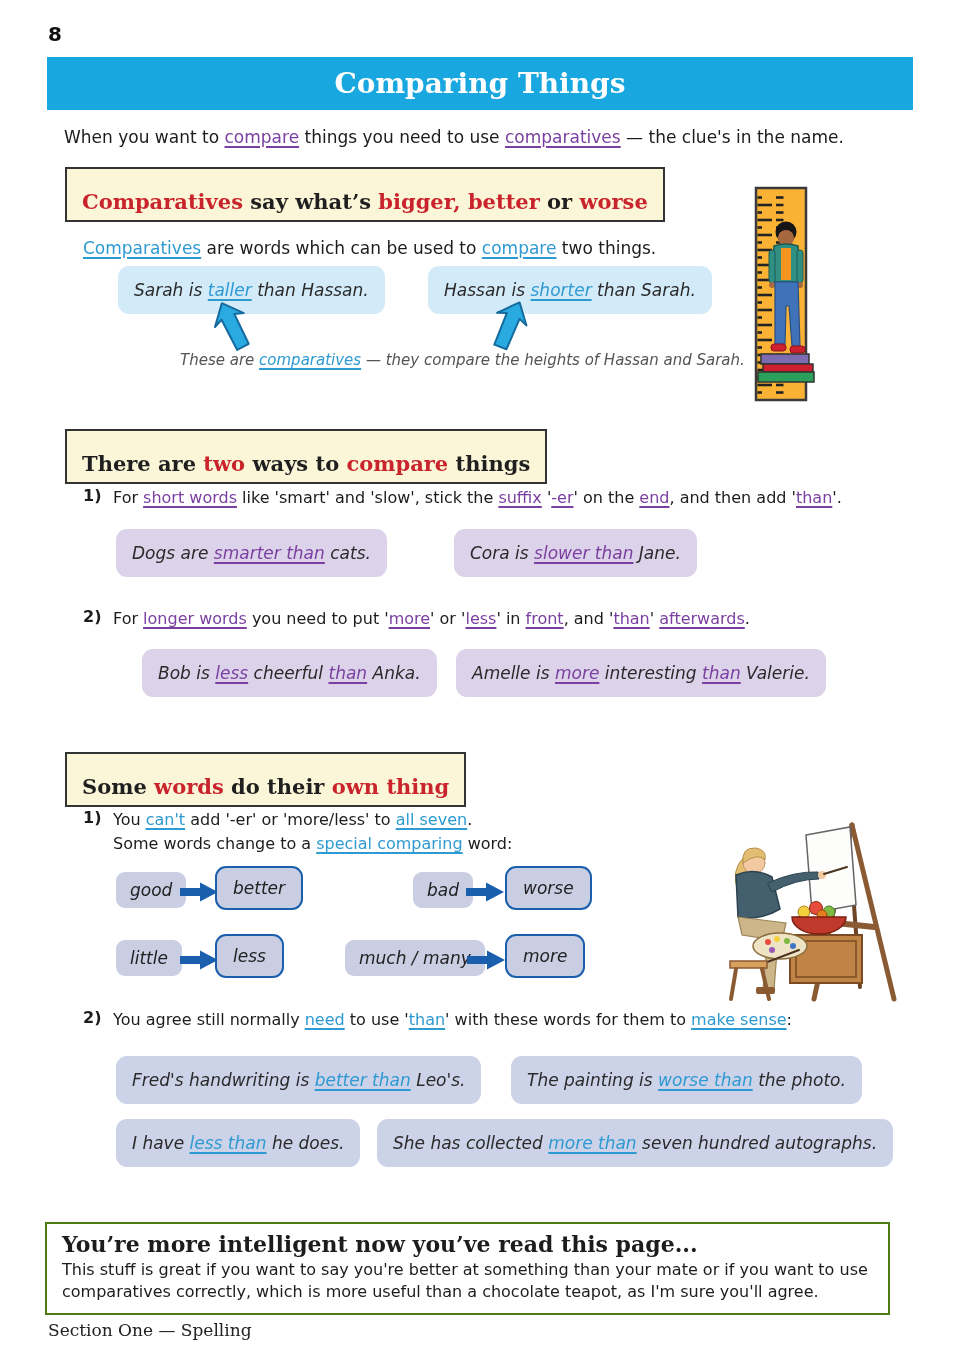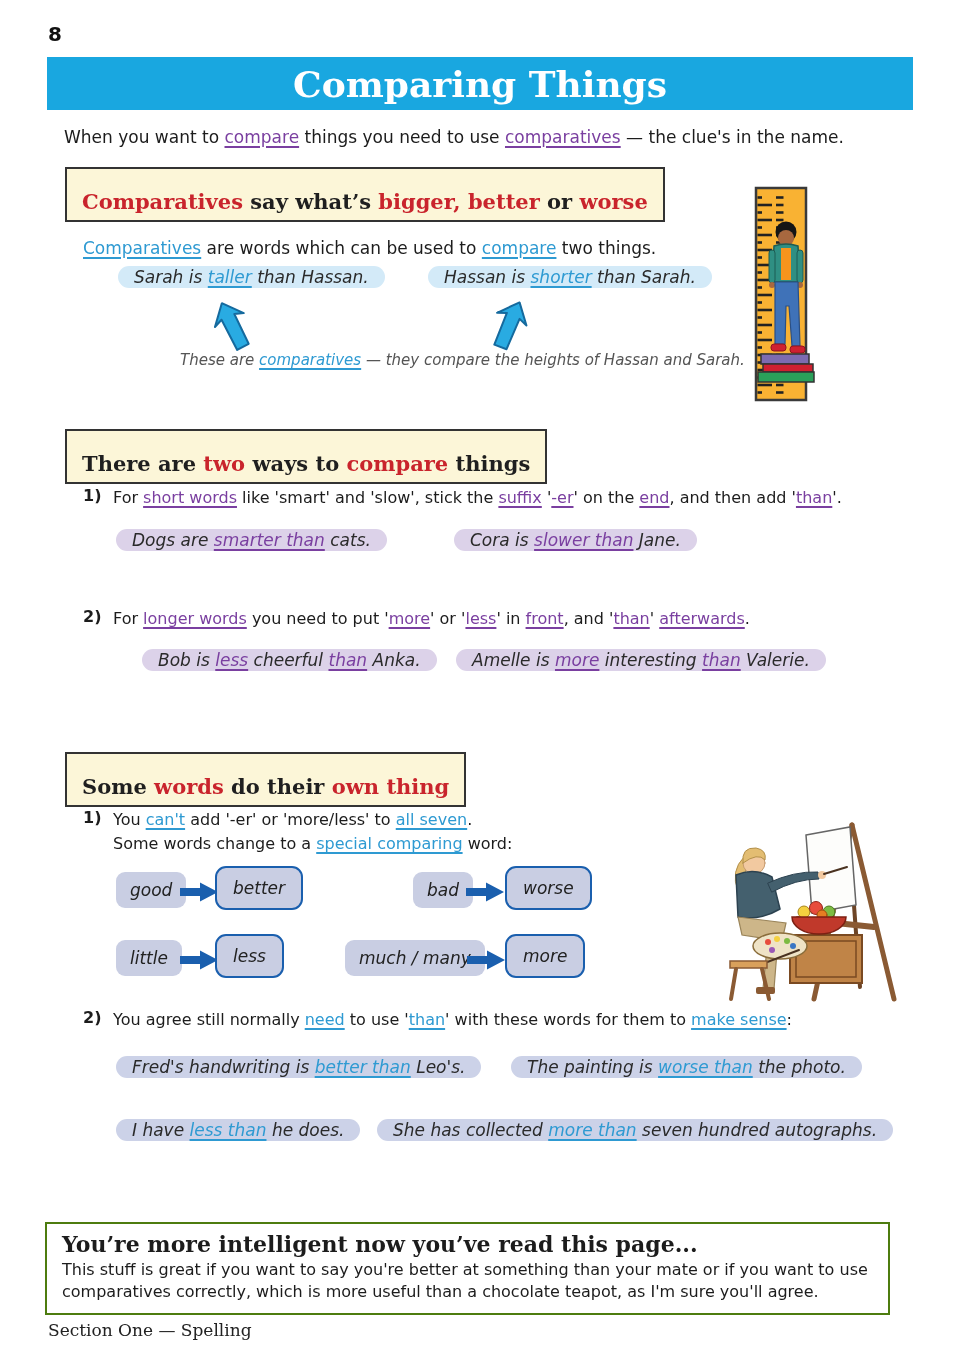--- a/index.html
+++ b/index.html
@@ -3,39 +3,39 @@
 <meta charset="utf-8">
 <style>
   html,body{margin:0;padding:0;background:#ffffff;}
   .page{position:relative;width:961px;height:1360px;background:#fff;overflow:hidden;
         font-family:"DejaVu Sans","Liberation Sans",sans-serif;color:#1c1c1c;}
   .slab{font-family:"DejaVu Serif","Liberation Serif",serif;font-weight:bold;}
 
   .pagenum{position:absolute;left:48px;top:22px;font-size:20px;font-weight:600;color:#111;}
 
   .banner{position:absolute;left:47px;top:57px;width:866px;height:53px;background:#19a7e0;
-          color:#fff;display:flex;align-items:center;justify-content:center;font-size:36px;}
+          color:#fff;display:flex;align-items:center;justify-content:center;font-size:28px;}
 
   .intro{position:absolute;left:64px;top:127px;font-size:17px;white-space:nowrap;}
 
   .sechead{position:absolute;background:#fcf6d8;border:2px solid #333;padding:20px 15px 6px;
            font-size:21px;color:#1f1f1f;white-space:nowrap;}
 
   .bodyline{position:absolute;font-size:17px;white-space:nowrap;}
 
   .item{position:absolute;display:flex;font-size:16px;}
   .item .num{width:30px;flex:none;font-weight:bold;}
   .item .itext{white-space:nowrap;}
   .item .itext div{line-height:24px;}
 
-  .ex{position:absolute;border-radius:11px;padding:1px 16px;font-size:17px;font-style:italic;
+  .ex{position:absolute;border-radius:11px;padding:14px 16px;font-size:17px;font-style:italic;
       color:#2a2a2a;white-space:nowrap;}
   .ex.blue{background:#d3eaf8;}
   .ex.purple{background:#dcd2e9;}
-  .ex.lav{background:#ccd2e8;border-radius:13px;}
+  .ex.lav{background:#ccd2e8;}
 
   .caption{position:absolute;font-size:15px;font-style:italic;color:#555;white-space:nowrap;}
 
   .seg-red{color:#c9242c;}
   .seg-u-blue{color:#2e9ad2;text-decoration:underline;text-decoration-thickness:2px;text-underline-offset:3px;}
   .seg-u-purple{color:#7a3fa0;text-decoration:underline;text-decoration-thickness:2px;text-underline-offset:3px;}
 
   .pair-word,.pair-result{position:absolute;background:#c9cee3;font-size:17px;font-style:italic;
       color:#222;white-space:nowrap;}
   .pair-word{border-radius:9px;padding:8px 14px;}

